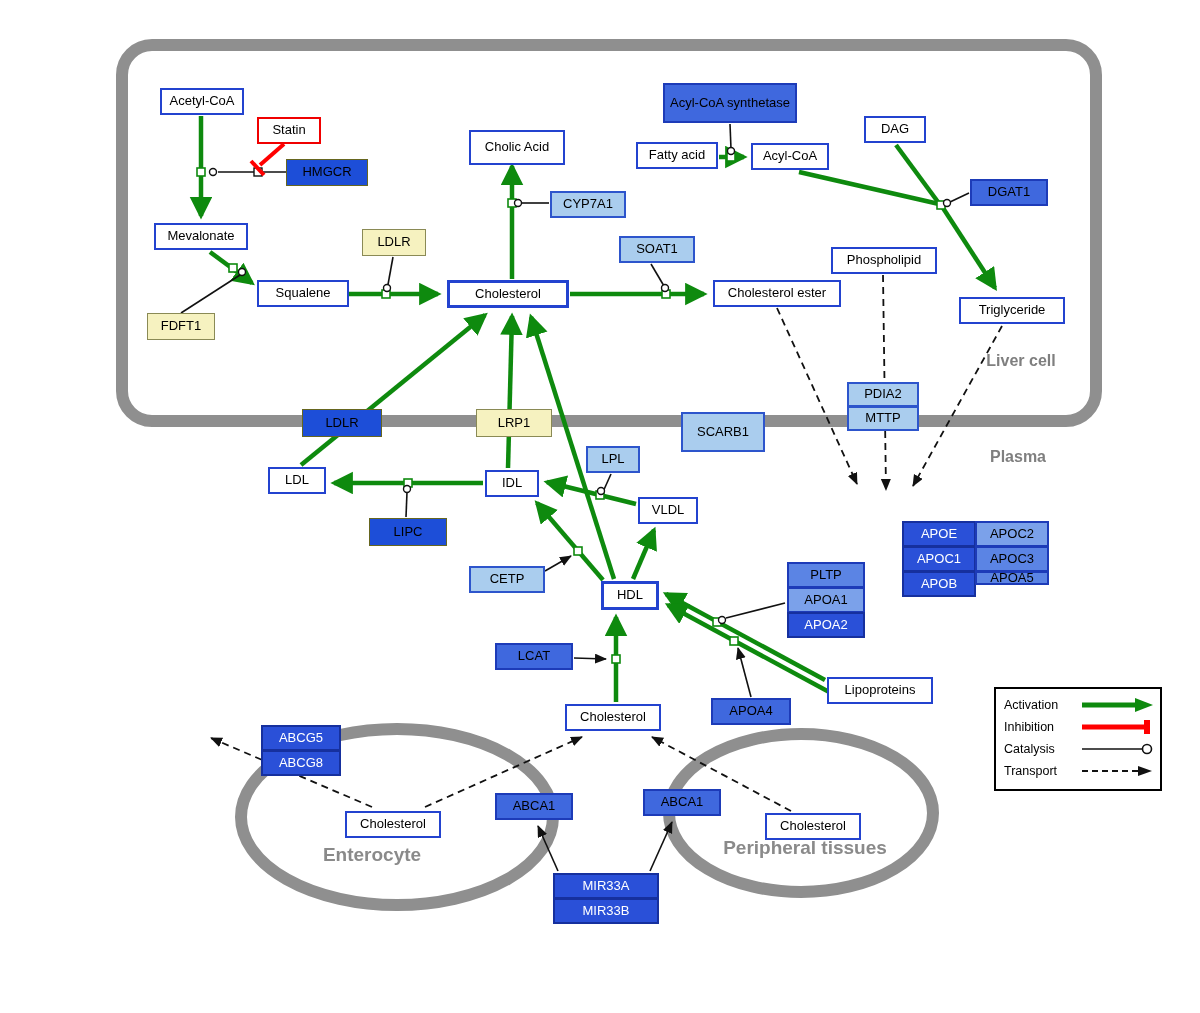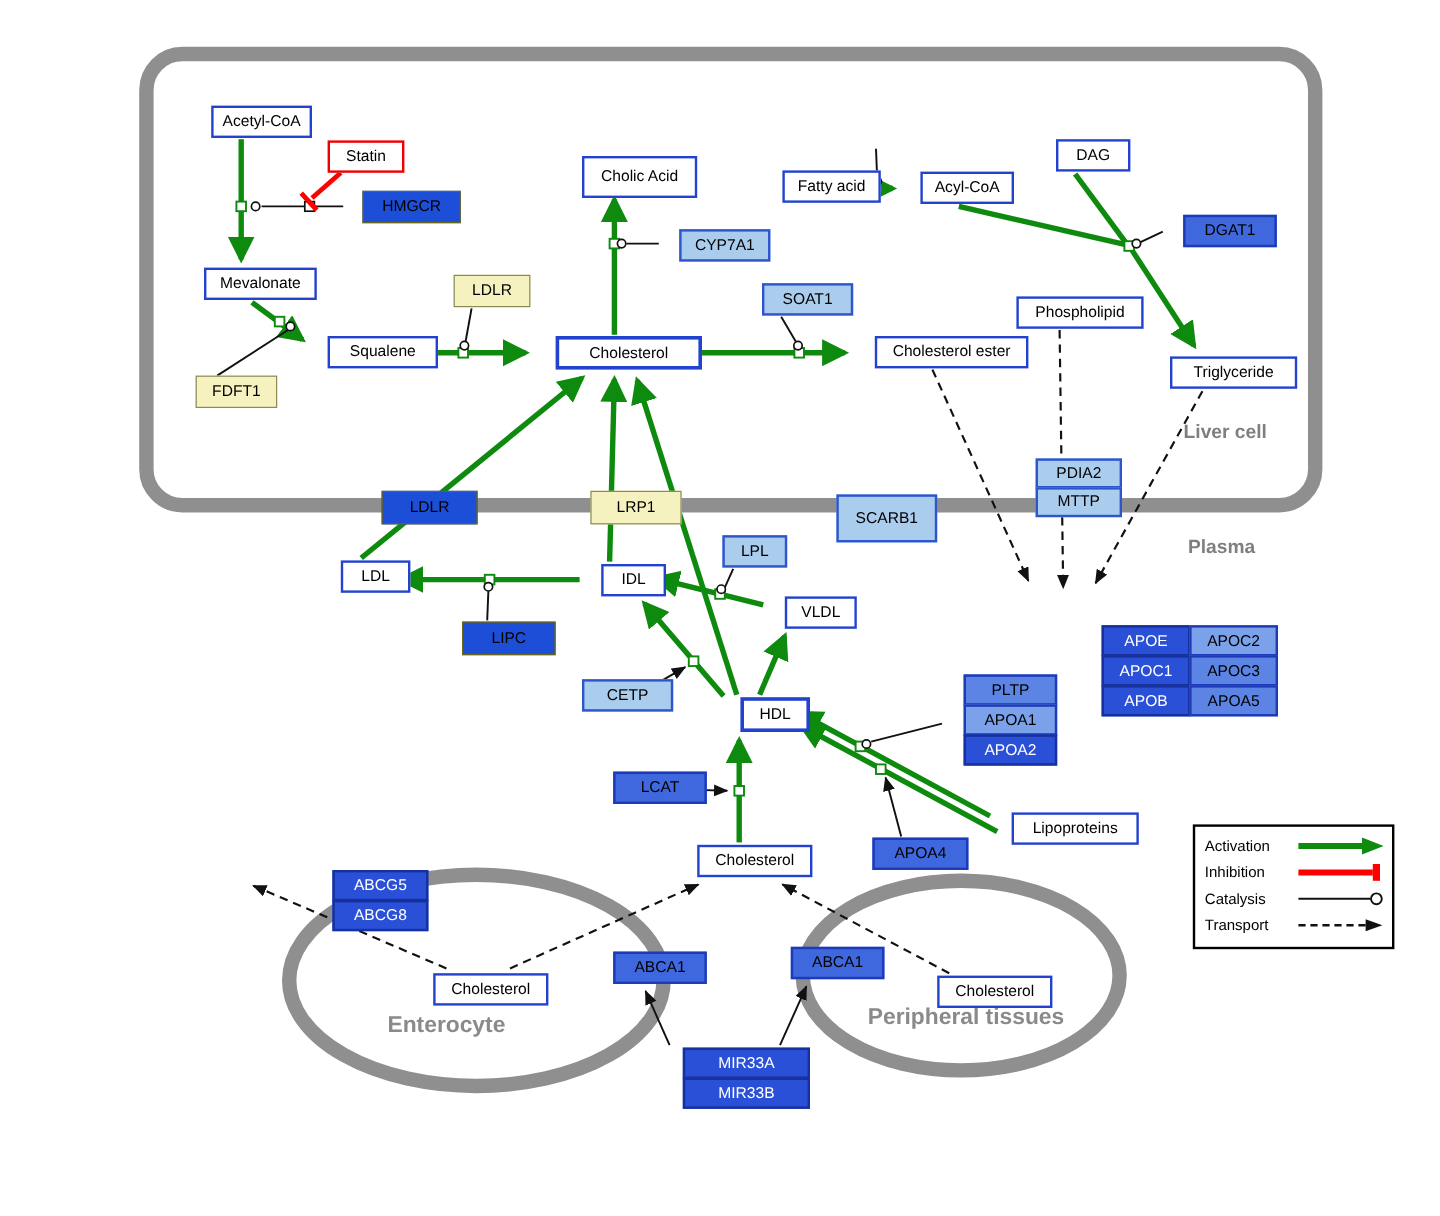--- a/index.html
+++ b/index.html
@@ -1,21 +1,21 @@
 <!DOCTYPE html>
 <html><head>
 <meta charset="utf-8">
 <style>
   html,body{margin:0;padding:0;background:#fff;}
   .canvas{position:relative;width:1200px;height:1013px;background:#fff;overflow:hidden;
           font-family:"Liberation Sans",sans-serif;}
   svg.edges{position:absolute;left:0;top:0;}
   .node{position:absolute;box-sizing:border-box;display:flex;align-items:center;justify-content:center;
         font-size:13px;line-height:1.1;color:#000;text-align:left;background:#fff;
-        border:2px solid #2244cc;padding:1px 2px;margin-left:16px;}
+        border:2px solid #2244cc;padding:1px 2px;}
   .met{background:#fff;border-color:#2343cf;}
   .thick{border-width:3px;}
   .lb{background:#aacdee;border-color:#2d55cc;}
   .b2{background:#7ba1ea;border-color:#1d3bb8;}
   .b3{background:#5b84e4;border-color:#1d3bb8;}
   .b4{background:#3f68de;border-color:#1d3bb8;}
   .b5{background:#2a50d8;border-color:#16309e;color:#fff;}
   .yel{background:#1d4ed8;border:1.5px solid #66661f;}
   .pyel{background:#f6f2c0;border:1.5px solid #8a8a55;}
   .statin{background:#fff;border:2.5px solid #f00000;}
@@ -146,20 +146,21 @@
   <div class="node yel" style="left:286px;top:159px;width:82px;height:27px">HMGCR</div>
   <div class="node met" style="left:154px;top:223px;width:94px;height:27px">Mevalonate</div>
   <div class="node pyel" style="left:362px;top:229px;width:64px;height:27px">LDLR</div>
   <div class="node pyel" style="left:147px;top:313px;width:68px;height:27px">FDFT1</div>
   <div class="node met" style="left:257px;top:280px;width:92px;height:27px">Squalene</div>
   <div class="node met thick" style="left:447px;top:280px;width:122px;height:28px">Cholesterol</div>
   <div class="node met" style="left:469px;top:130px;width:96px;height:35px">Cholic Acid</div>
   <div class="node lb" style="left:550px;top:191px;width:76px;height:27px">CYP7A1</div>
   <div class="node lb" style="left:619px;top:236px;width:76px;height:27px">SOAT1</div>
   <div class="node met" style="left:713px;top:280px;width:128px;height:27px">Cholesterol ester</div>
+  <div class="node b4" style="left:663px;top:83px;width:134px;height:40px">Acyl-CoA synthetase</div>
   <div class="node met" style="left:636px;top:142px;width:82px;height:27px">Fatty acid</div>
   <div class="node met" style="left:751px;top:143px;width:78px;height:27px">Acyl-CoA</div>
   <div class="node met" style="left:864px;top:116px;width:62px;height:27px">DAG</div>
   <div class="node b4" style="left:970px;top:179px;width:78px;height:27px">DGAT1</div>
   <div class="node met" style="left:831px;top:247px;width:106px;height:27px">Phospholipid</div>
   <div class="node met" style="left:959px;top:297px;width:106px;height:27px">Triglyceride</div>
   <div class="node lb" style="left:847px;top:382px;width:72px;height:25px">PDIA2</div>
   <div class="node lb" style="left:847px;top:406px;width:72px;height:25px">MTTP</div>
 
   <div class="node yel" style="left:302px;top:409px;width:80px;height:28px">LDLR</div>
@@ -174,21 +175,21 @@
   <div class="node lb" style="left:469px;top:566px;width:76px;height:27px">CETP</div>
   <div class="node met thick" style="left:601px;top:581px;width:58px;height:29px">HDL</div>
   <div class="node b3" style="left:787px;top:562px;width:78px;height:26px">PLTP</div>
   <div class="node b2" style="left:787px;top:587px;width:78px;height:26px">APOA1</div>
   <div class="node b5" style="left:787px;top:612px;width:78px;height:26px">APOA2</div>
   <div class="node b5" style="left:902px;top:521px;width:74px;height:26px">APOE</div>
   <div class="node b2" style="left:975px;top:521px;width:74px;height:26px">APOC2</div>
   <div class="node b5" style="left:902px;top:546px;width:74px;height:26px">APOC1</div>
   <div class="node b3" style="left:975px;top:546px;width:74px;height:26px">APOC3</div>
   <div class="node b5" style="left:902px;top:571px;width:74px;height:26px">APOB</div>
-  <div class="node b3" style="left:975px;top:571px;width:74px;height:26px">APOA5</div>
+  <div class="node b3" style="left:975px;top:571px;width:74px;height:14px">APOA5</div>
   <div class="node b4" style="left:495px;top:643px;width:78px;height:27px">LCAT</div>
   <div class="node b4" style="left:711px;top:698px;width:80px;height:27px">APOA4</div>
   <div class="node met" style="left:827px;top:677px;width:106px;height:27px">Lipoproteins</div>
   <div class="node met" style="left:565px;top:704px;width:96px;height:27px">Cholesterol</div>
 
   <div class="node b5" style="left:261px;top:725px;width:80px;height:26px">ABCG5</div>
   <div class="node b5" style="left:261px;top:750px;width:80px;height:26px">ABCG8</div>
   <div class="node met" style="left:345px;top:811px;width:96px;height:27px">Cholesterol</div>
   <div class="node b4" style="left:495px;top:793px;width:78px;height:27px">ABCA1</div>
   <div class="node b4" style="left:643px;top:789px;width:78px;height:27px">ABCA1</div>

